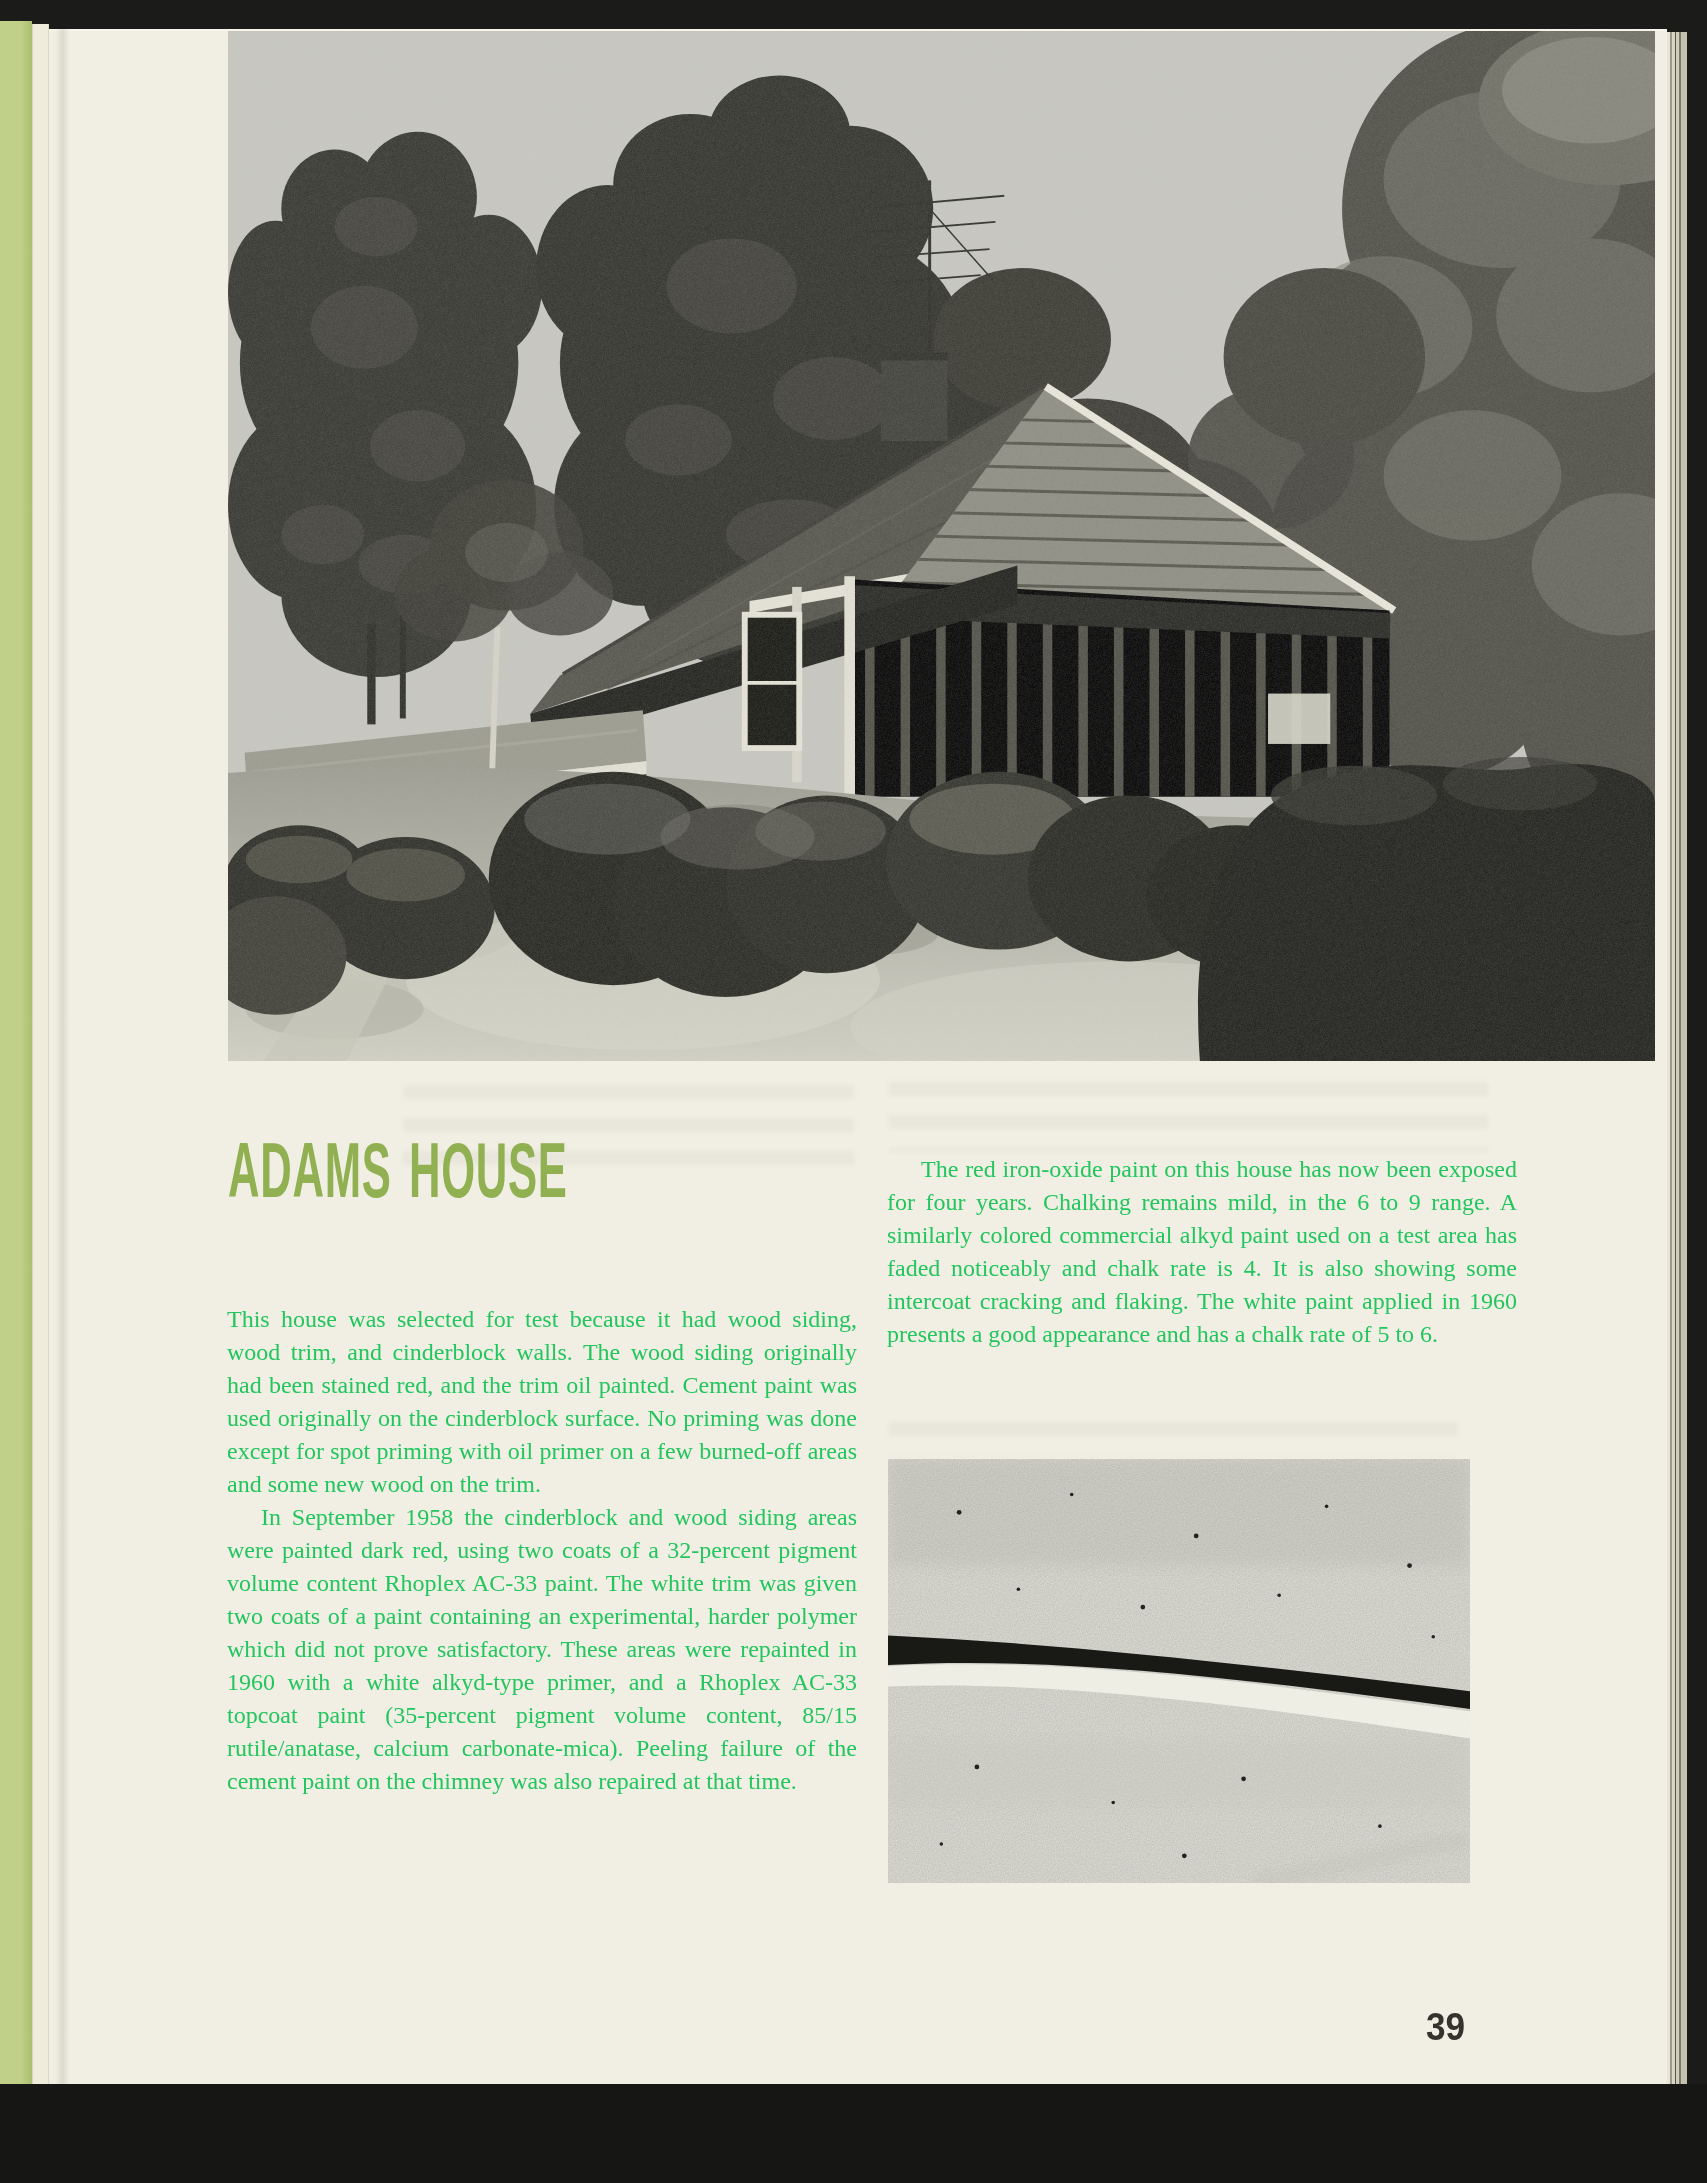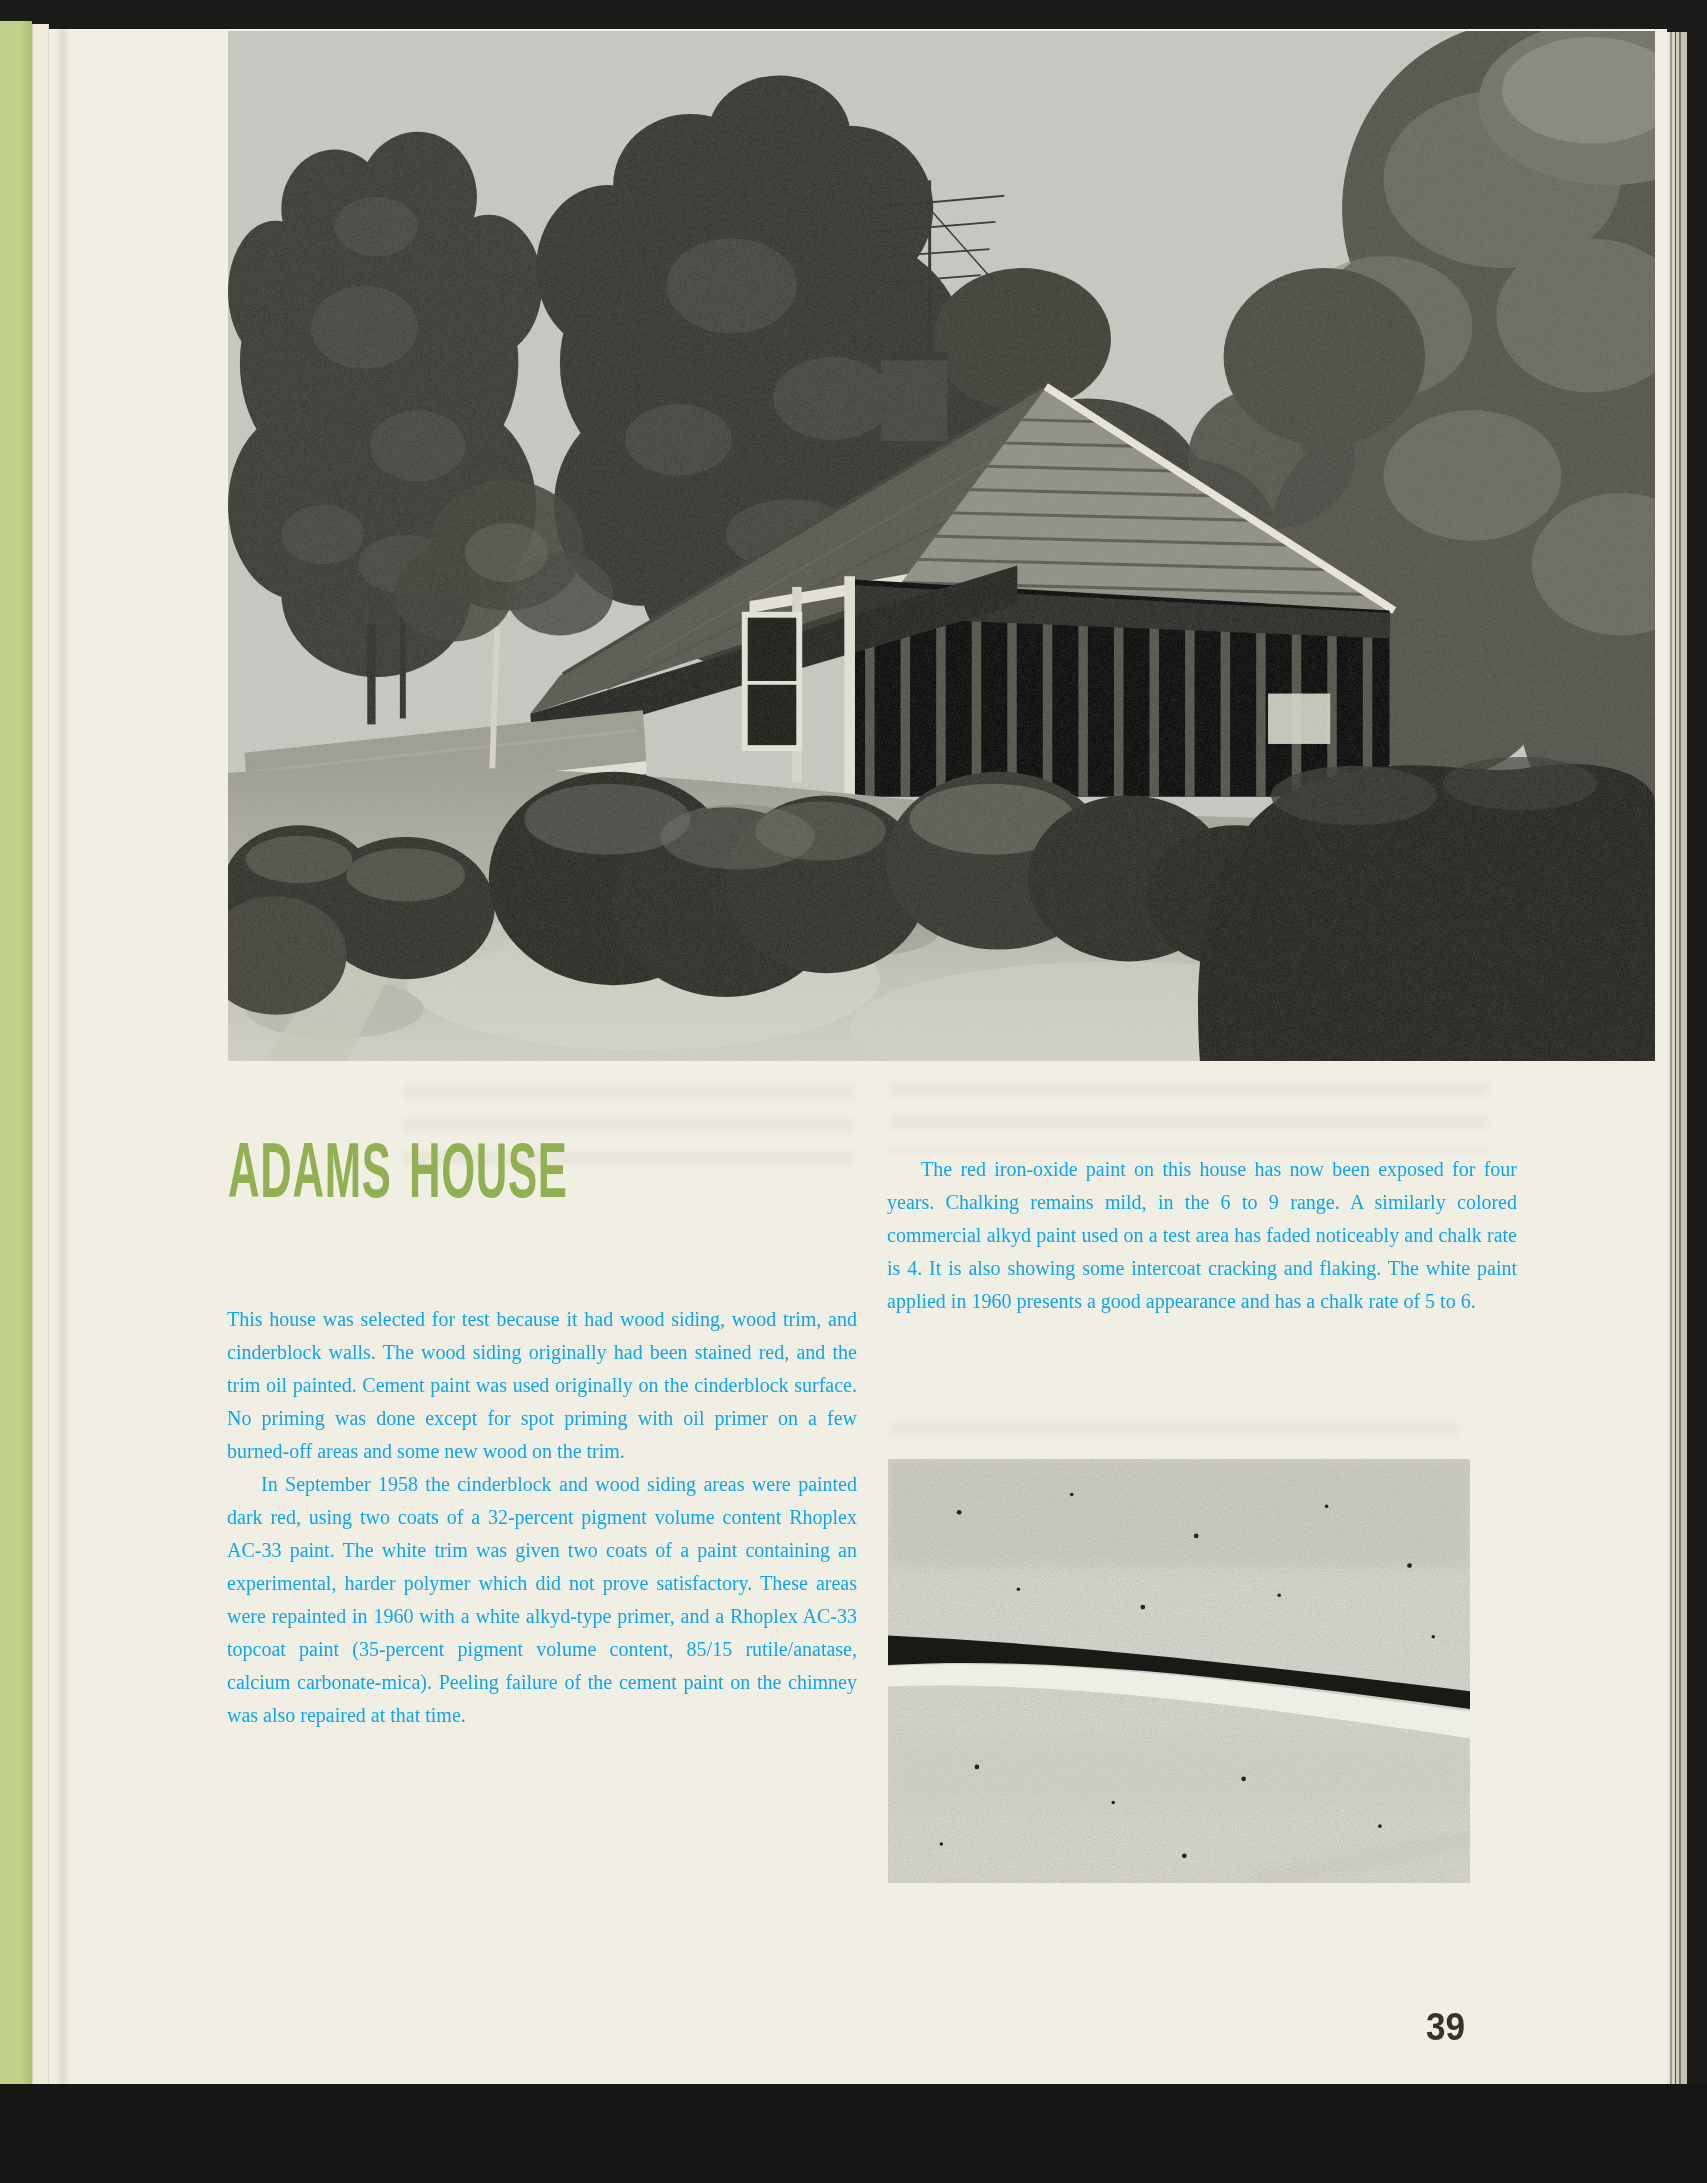--- a/index.html
+++ b/index.html
@@ -21,21 +21,21 @@
   .photo-house{position:absolute;left:228px;top:31px;width:1427px;height:1030px;overflow:hidden;}
   .photo-texture{position:absolute;left:888px;top:1459px;width:582px;height:424px;overflow:hidden;}
   .photo-house svg,.photo-texture svg{display:block;width:100%;height:100%;}
   
   .heading{position:absolute;left:228px;top:1131px;margin:0;
         font-family:"Liberation Sans", sans-serif;font-weight:bold;
         font-size:78px;line-height:1;letter-spacing:1.2px;word-spacing:8.3px;
         color:#90b052;white-space:nowrap;
         transform:scaleX(0.56);transform-origin:left top;}
   
-  .col{position:absolute;width:630px;font-size:20px;line-height:33px;color:#0ea5e9;
+  .col{position:absolute;width:630px;font-size:24px;line-height:33px;color:#22c55e;
         text-align:justify;}
   .col p{margin:0;}
   .col p.indent{text-indent:34px;}
   .col-left{left:227px;top:1303px;}
   .col-right{left:887px;top:1153px;}
   
   .page-num{position:absolute;left:1426px;top:2007px;
         font-family:"Liberation Sans", sans-serif;font-weight:bold;font-size:39px;line-height:1;
         color:#35332e;transform:scaleX(0.9);transform-origin:left top;}
   

